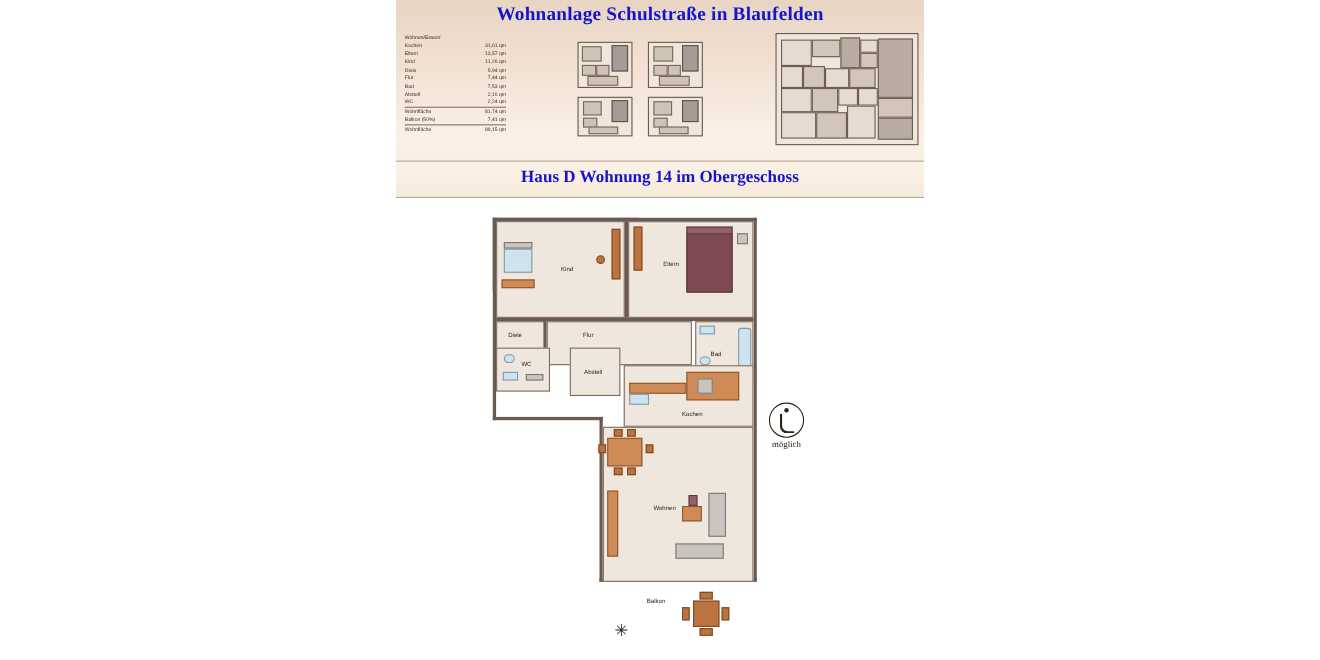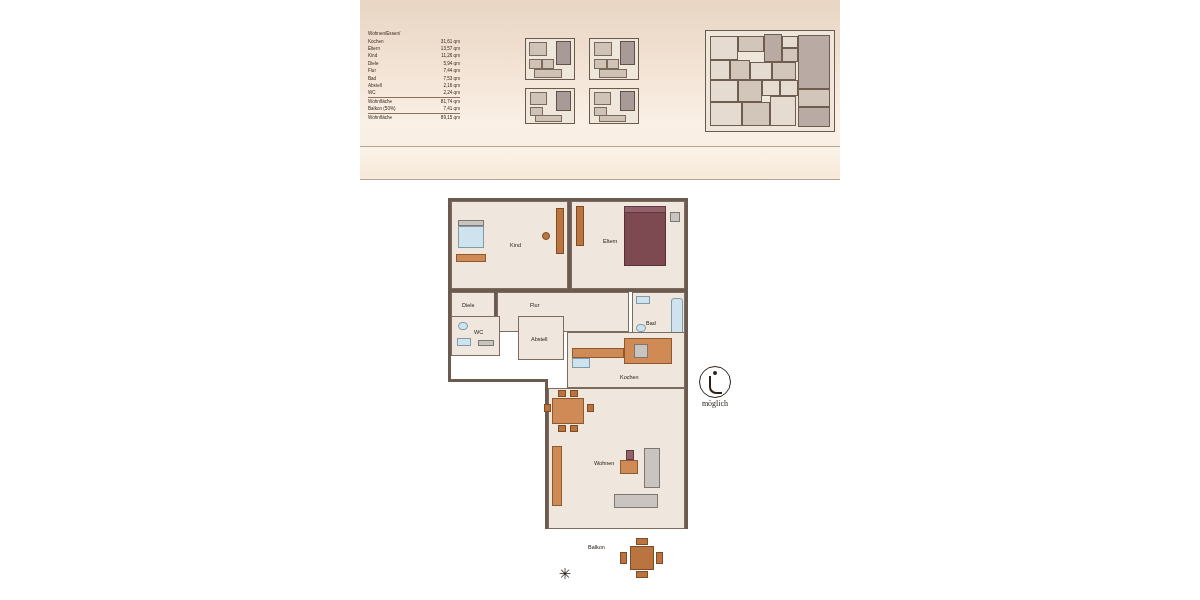--- a/index.html
+++ b/index.html
@@ -226,20 +226,21 @@
     line-height: 18px;
     text-align: center;
   }
 </style>
 </head>
 <body>
 
 <div class="page">
 
   <div class="header-band"></div>
+  <div class="header-title">Wohnanlage Schulstraße in Blaufelden</div>
 
   <div class="area-table">
     <div class="caption">Wohnen/Essen/</div>
 
     <div class="row">
         <span class="k">Kochen</span>
         <span class="v">31,61 qm</span>
       </div>
     <div class="row">
         <span class="k">Eltern</span>
@@ -333,20 +334,21 @@
     <div class="cell" style="left:56px;top:49px;width:16px;height:14px;"></div>
     <div class="cell" style="left:74px;top:49px;width:16px;height:14px;"></div>
     <div class="cell mid" style="left:92px;top:58px;width:30px;height:16px;"></div>
     <div class="cell" style="left:4px;top:71px;width:30px;height:22px;"></div>
     <div class="cell mid" style="left:36px;top:71px;width:26px;height:22px;"></div>
     <div class="cell" style="left:64px;top:65px;width:24px;height:28px;"></div>
     <div class="cell dark" style="left:92px;top:76px;width:30px;height:18px;"></div>
   </div>
 
   <div class="sub-band"></div>
+  <div class="sub-title">Haus D  Wohnung 14 im Obergeschoss</div>
 
   <div class="plan">
 
     <div class="wall" style="left:0px;top:0px;width:240px;height:3px;"></div>
     <div class="wall" style="left:0px;top:0px;width:3px;height:184px;"></div>
     <div class="wall" style="left:237px;top:0px;width:3px;height:330px;"></div>
     <div class="wall" style="left:0px;top:181px;width:100px;height:3px;"></div>
     <div class="wall" style="left:97px;top:181px;width:3px;height:150px;"></div>
     <div class="wall" style="left:97px;top:328px;width:143px;height:3px;"></div>
 

